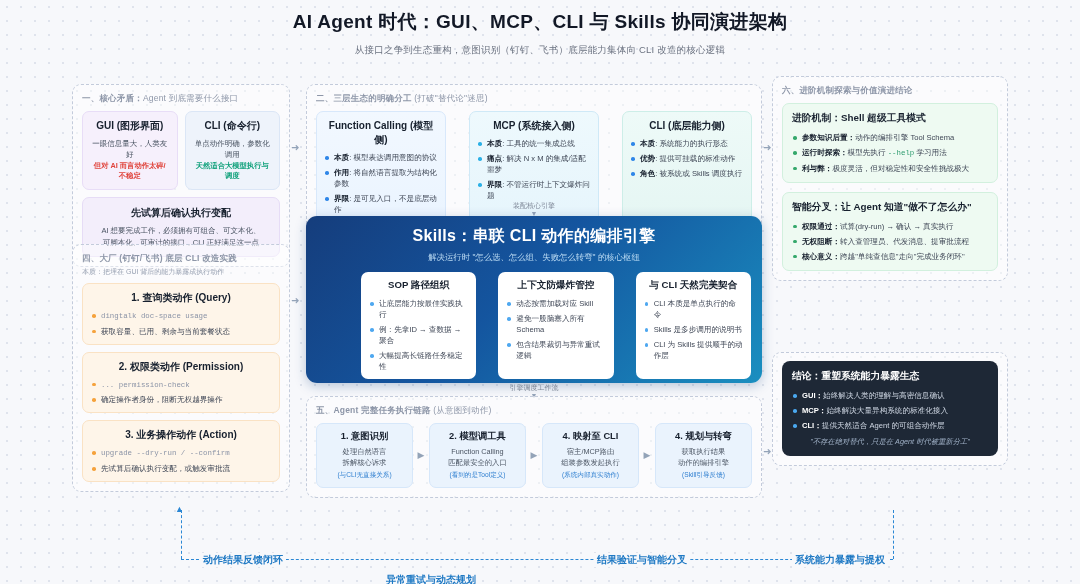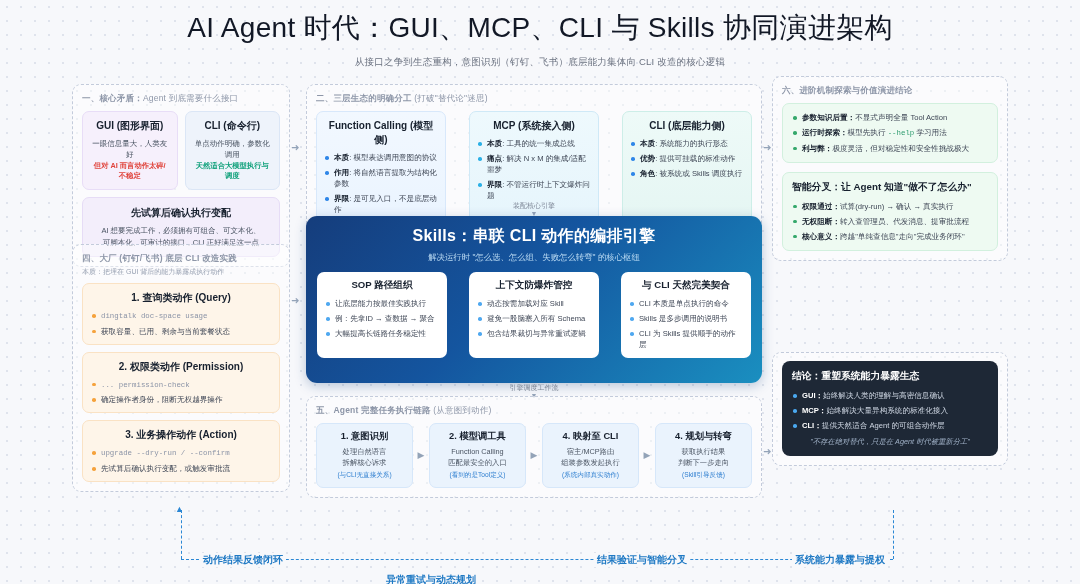--- a/index.html
+++ b/index.html
@@ -14,21 +14,21 @@
     position: relative;
     width: 1080px; height: 584px;
     background-color: #f7f8fb;
     background-image: radial-gradient(#dfe3ec 1px, transparent 1px);
     background-size: 14px 14px;
   }
 
   
   .header { padding-top: 9px; text-align: center; }
   .header h1 {
-    font-size: 28px; font-weight: normal; color: #121826;
+    font-size: 19px; font-weight: bold; color: #121826;
     letter-spacing: .3px;
   }
   .header .sub {
     margin-top: 9px; font-size: 9.5px; color: #6b7280; letter-spacing: .2px;
   }
 
   
   .col { position: absolute; }
   .panel {
     border: 1px dashed #c3cbdb;
@@ -113,21 +113,21 @@
     padding: 10px 11px 12px 11px;
     box-shadow: 0 3px 12px rgba(20,70,130,.28);
   }
   .skills h2 {
     color: #ffffff; font-size: 16px; font-weight: bold; text-align: center;
     letter-spacing: .3px;
   }
   .skills .s-sub {
     color: #bcdcf4; font-size: 8.4px; text-align: center; margin-top: 5px; margin-bottom: 9px;
   }
-  .s-row { display: flex; gap: 22px; }
+  .s-row { display: flex; gap: 22px; margin-left: 44px; }
   .s-card {
     flex: 1; background: #fff; border-radius: 7px; padding: 7px 8px;
     min-height: 86px;
   }
   .s-card .card-title { font-size: 9.6px; margin-bottom: 6px; }
 
   .mc2 { left: 306px; top: 396px; width: 456px; }
   .flow { display: flex; align-items: stretch; gap: 0; }
   .fbox {
     flex: 1; background: #eaf3fd; border: 1px solid #d6e7fa; border-radius: 7px;
@@ -332,31 +332,32 @@
       <div class="fbox">
         <div class="ft">4. 映射至 CLI</div>
         <div class="fl">宿主/MCP路由</div>
         <div class="fl">组装参数发起执行</div>
         <div class="fn">(系统内部真实动作)</div>
       </div>
       <div class="farrow">▶</div>
       <div class="fbox">
         <div class="ft">4. 规划与转弯</div>
         <div class="fl">获取执行结果</div>
-        <div class="fl">判断下一步走向</div>
+        <div class="fl">动作的编排引擎</div>
         <div class="fn">(Skill引导反馈)</div>
       </div>
     </div>
   </div>
 
   <div class="col panel rc1">
     <div class="panel-title">六、进阶机制探索与价值演进结论</div>
     <div class="gcard">
+      <div class="card-title">进阶机制：Shell 超级工具模式</div>
       <ul class="bullets b-green">
-        <li><b class="k">参数知识后置：</b><span>不显式声明全量 Tool Action</span></li>
+        <li><b class="k">参数知识后置：</b><span>动作的编排引擎 Tool Schema</span></li>
         <li><b class="k">运行时探索：</b><span>模型先执行 </span><code style="color:#2e9c6f">--help</code><span> 学习用法</span></li>
         <li><b class="k">利与弊：</b><span>极度灵活，但对稳定性和安全性挑战极大</span></li>
       </ul>
     </div>
     <div class="gcard second">
       <div class="card-title">智能分叉：让 Agent 知道"做不了怎么办"</div>
       <ul class="bullets b-green">
         <li><b class="k">权限通过：</b><span>试算(dry-run) → 确认 → 真实执行</span></li>
         <li><b class="k">无权阻断：</b><span>转入查管理员、代发消息、提审批流程</span></li>
         <li><b class="k">核心意义：</b><span>跨越"单纯查信息"走向"完成业务闭环"</span></li>

